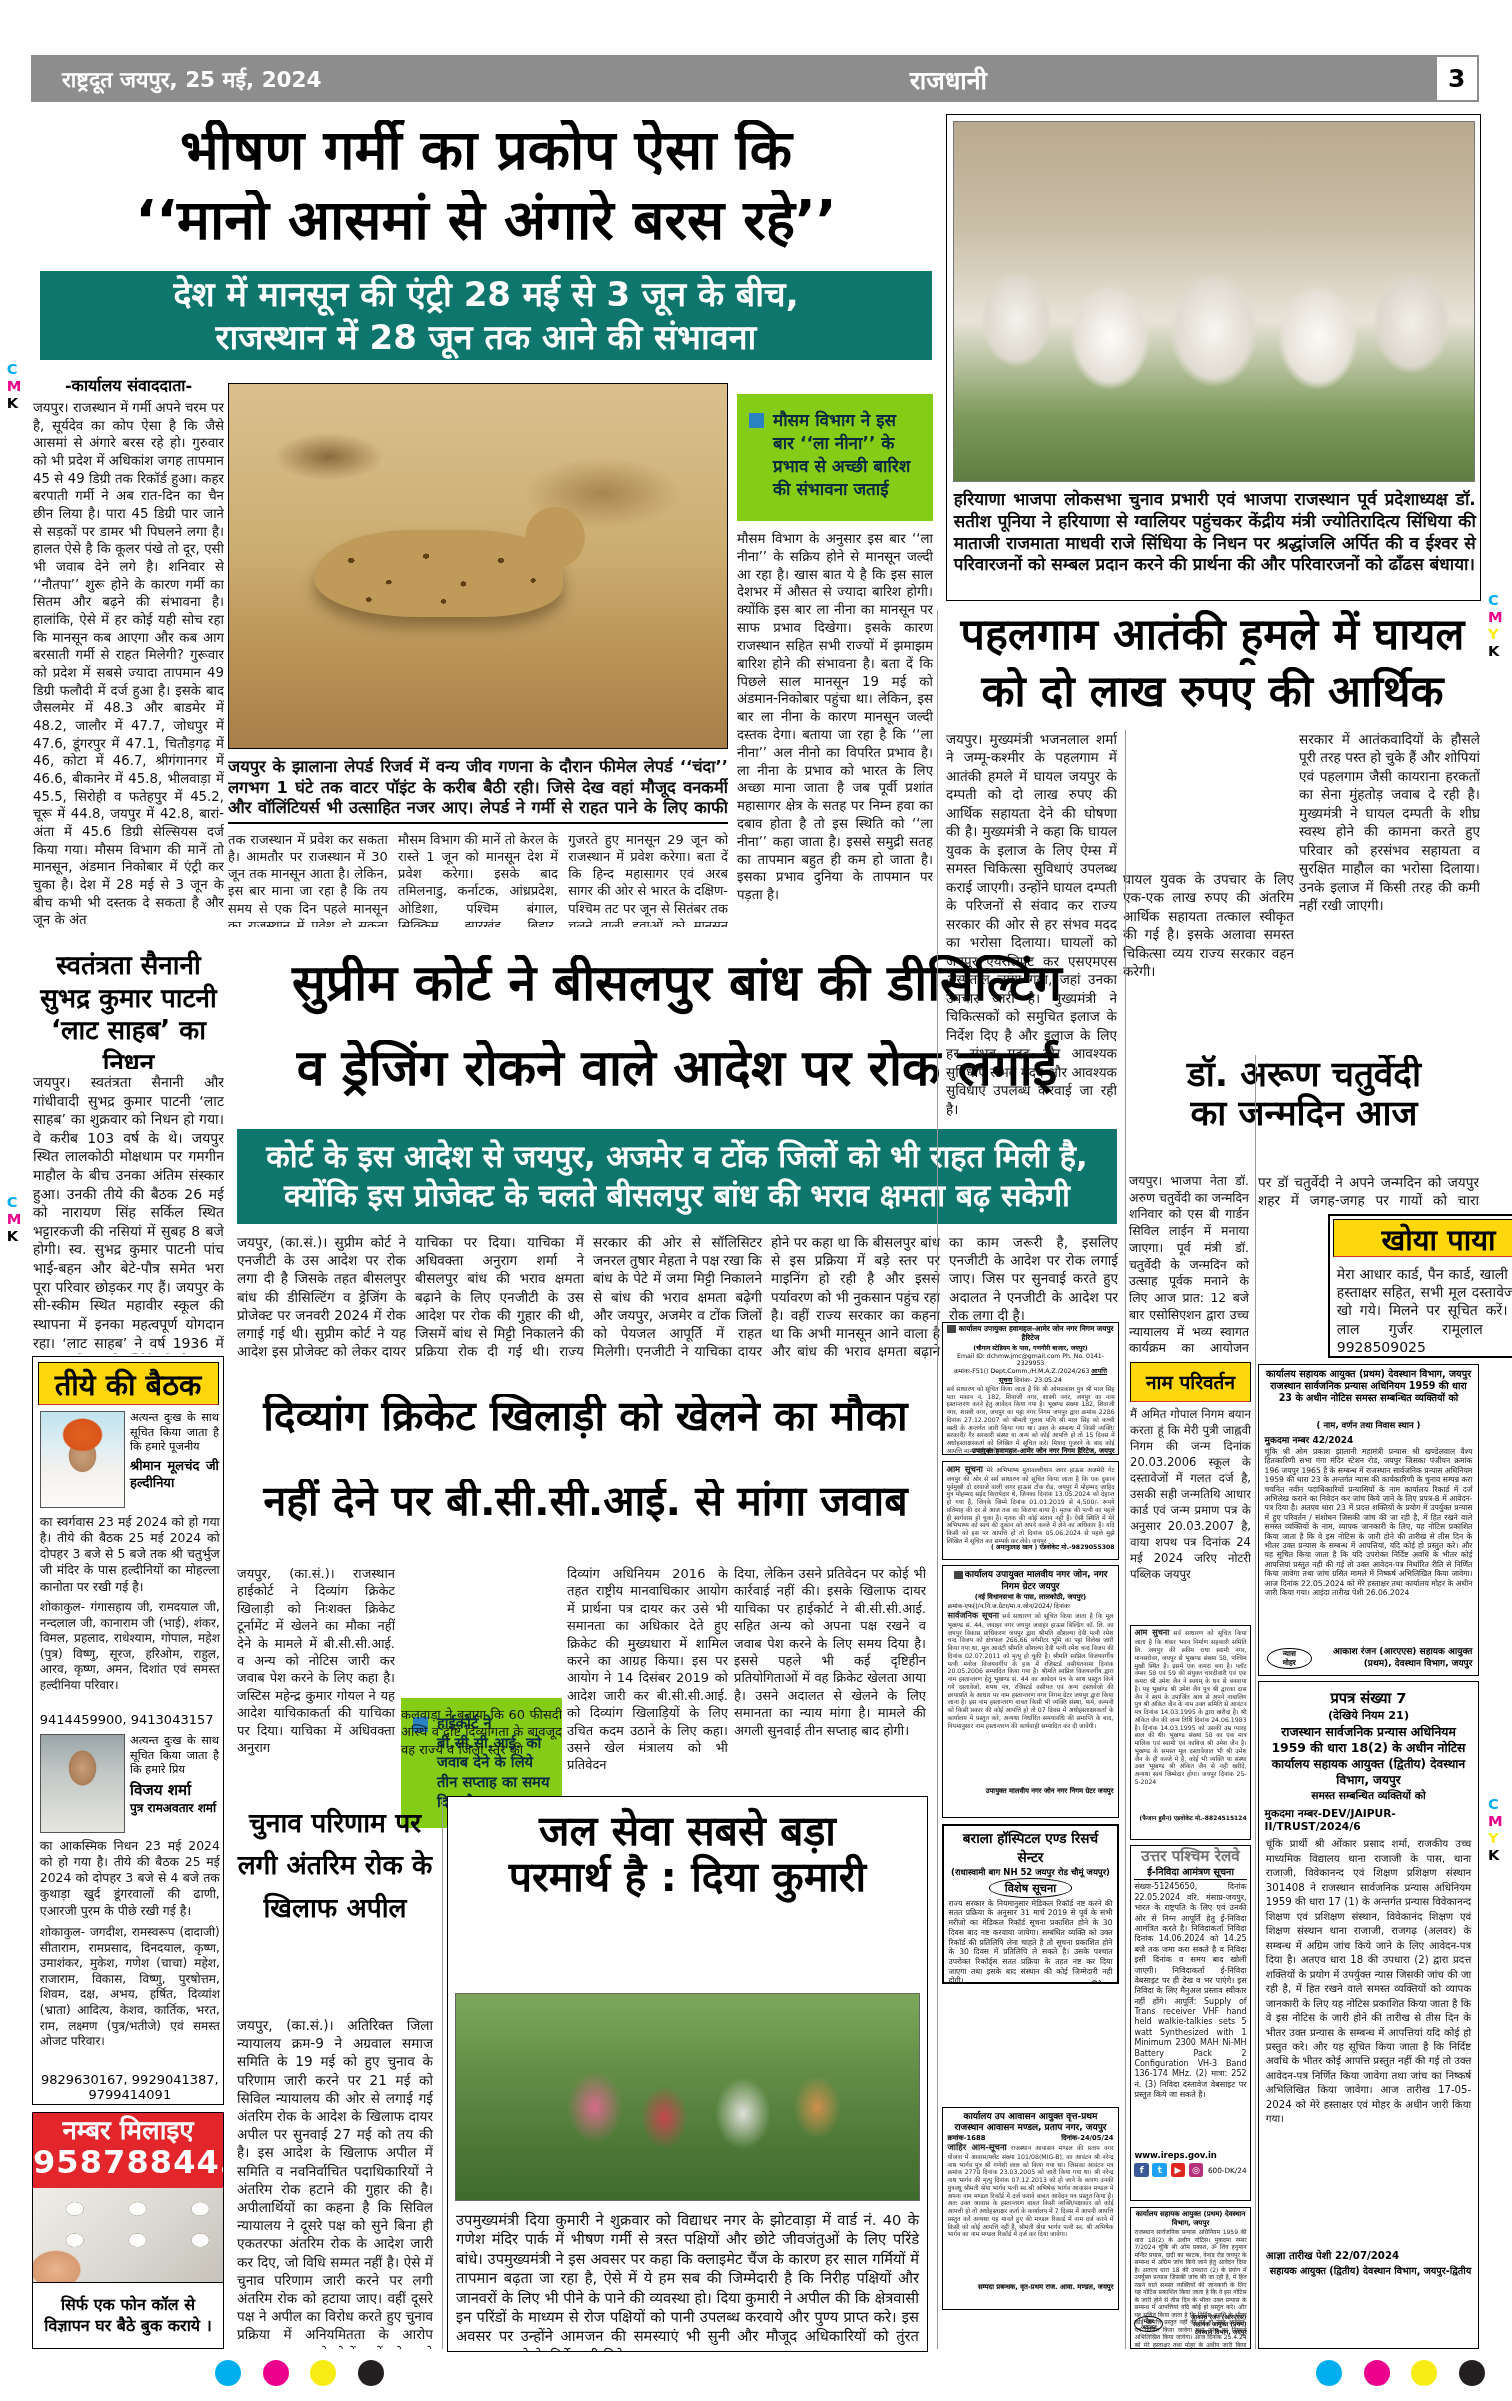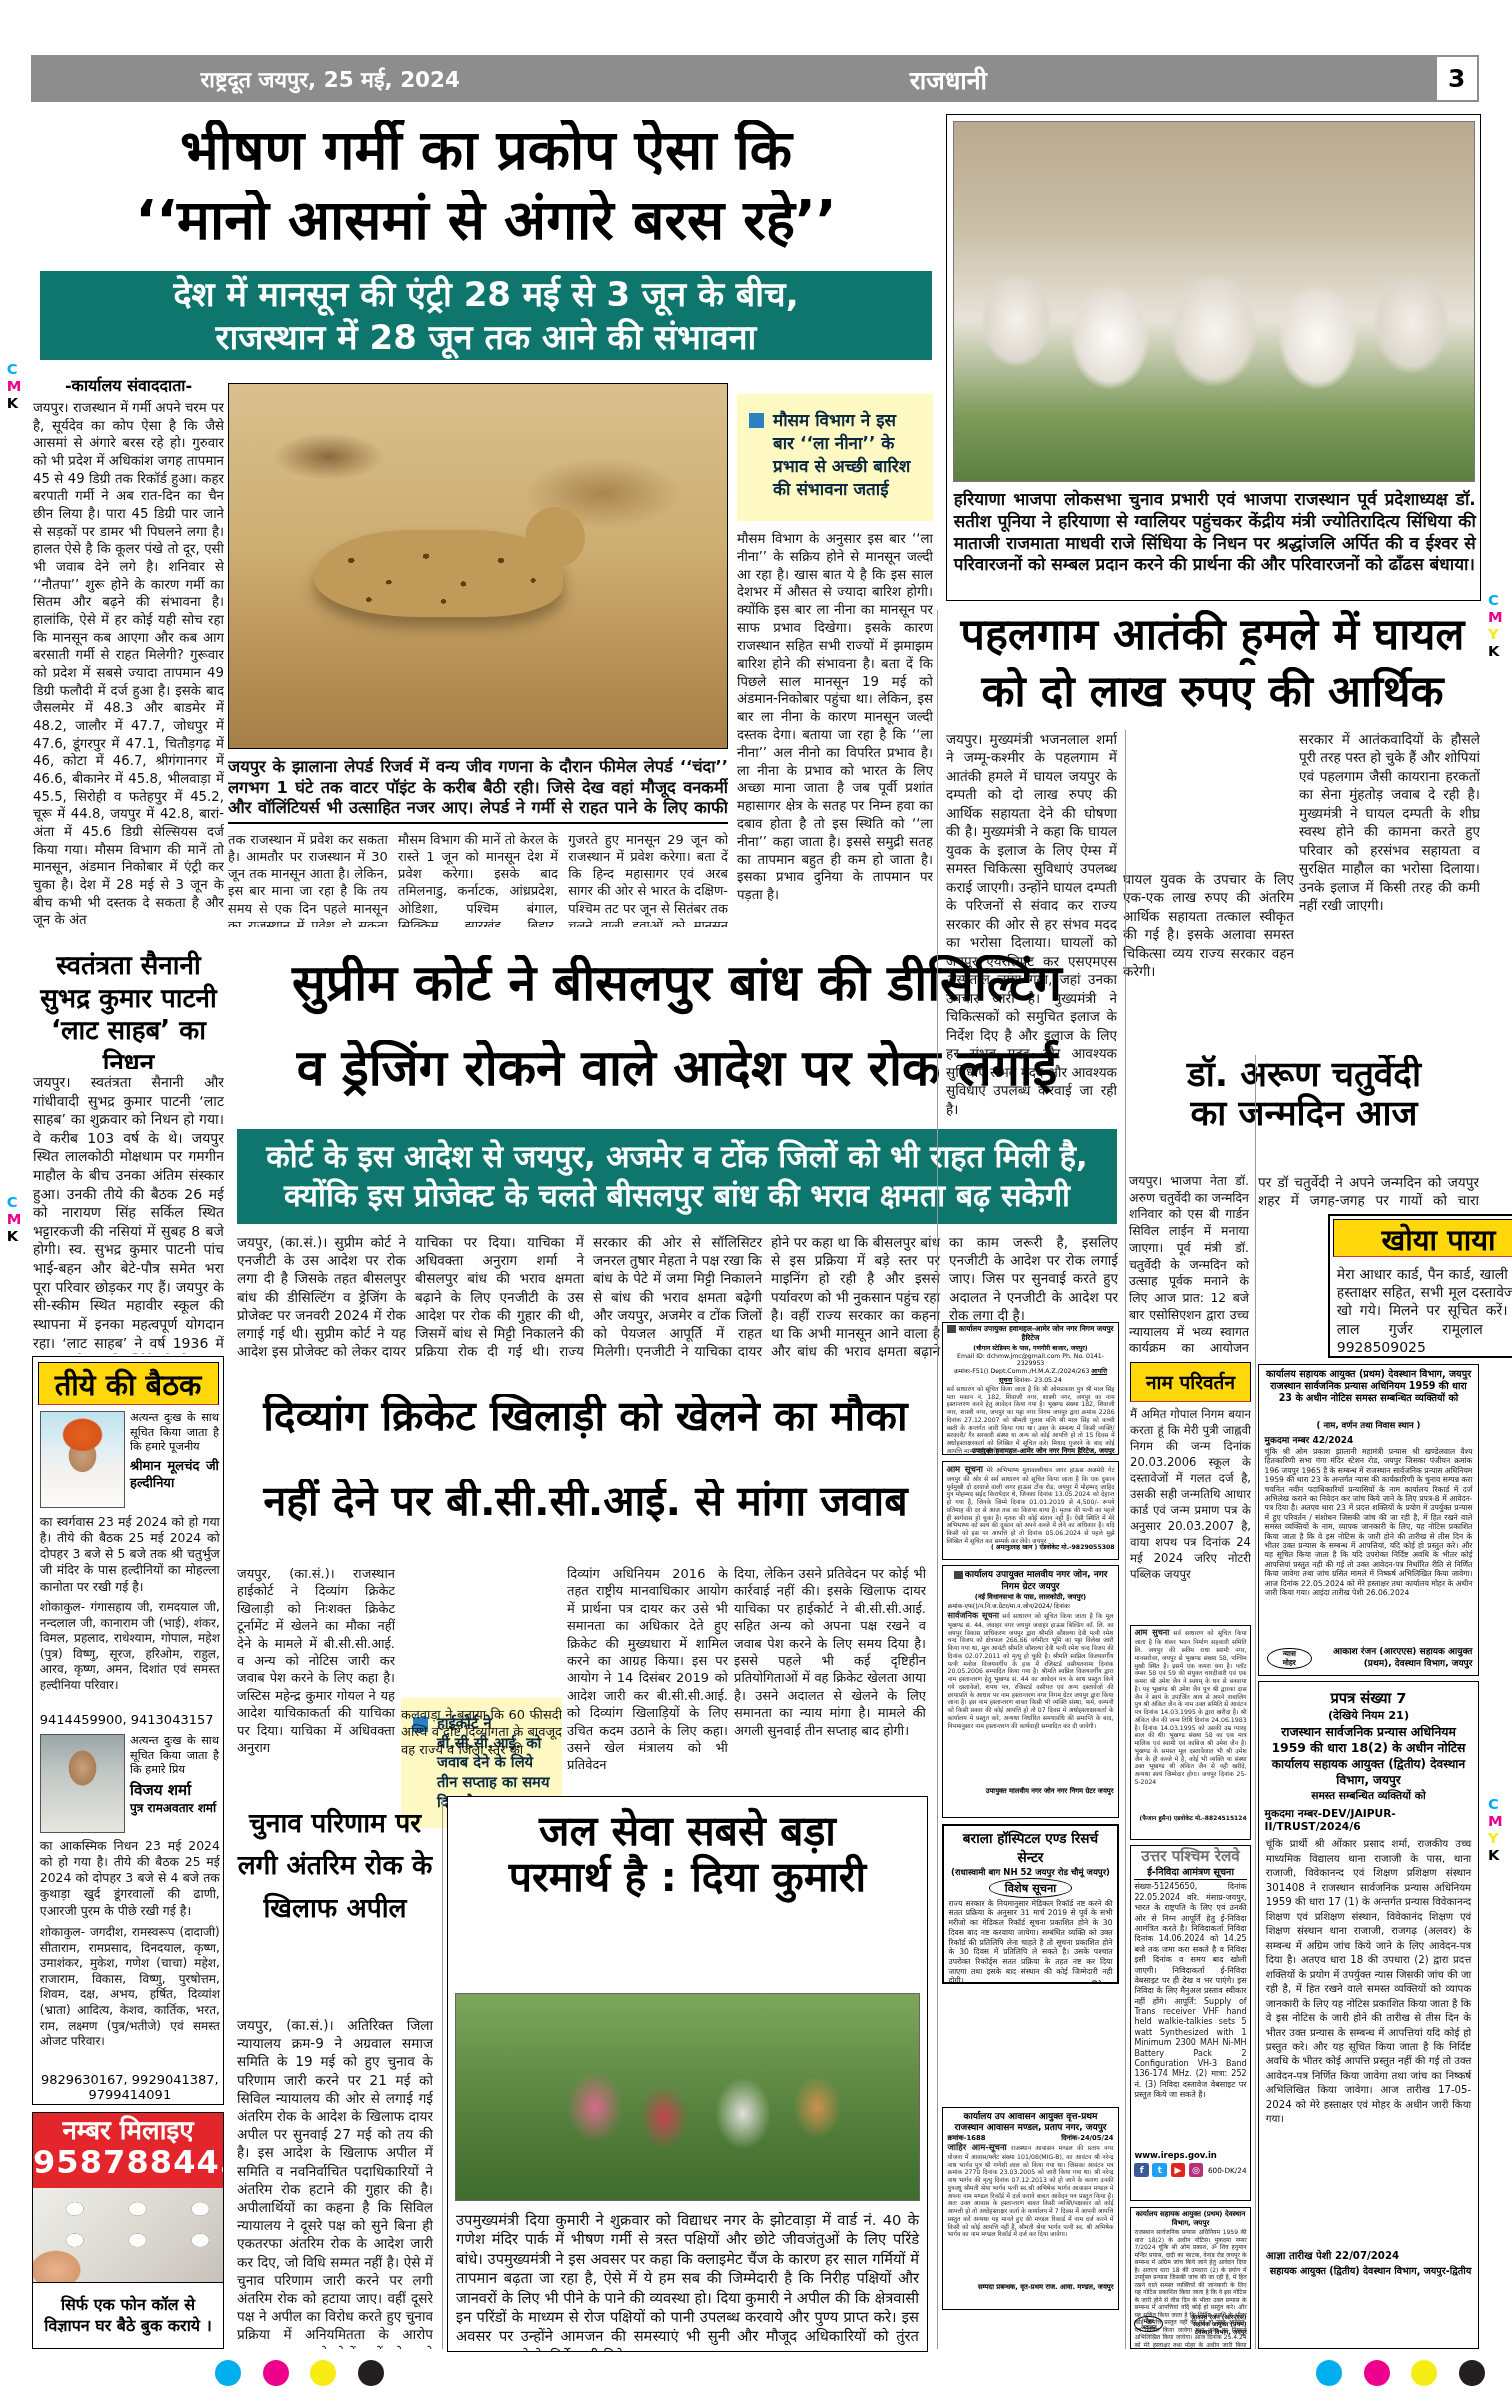--- a/index.html
+++ b/index.html
@@ -3,21 +3,21 @@
 <meta charset="utf-8">
 <style>
   html,body{margin:0;padding:0;background:#e9e9e6;}
   *{box-sizing:border-box;}
   body{font-family:"DejaVu Sans",sans-serif;}
   .sheet{position:relative;width:1512px;height:2401px;background:#fff;margin:0 auto;overflow:hidden;}
   .b{position:absolute;overflow:hidden;}
   .jt{text-align:justify;color:#111;}
   .hl{font-weight:bold;color:#000;text-align:center;line-height:1.12;}
   .bluebar{background:#0f766e;color:#fff;font-weight:bold;text-align:center;display:flex;flex-direction:column;justify-content:center;line-height:1.25;}
-  .inset{background:#fef9c3;color:#0b2940;font-weight:bold;line-height:1.35;padding:14.7px 11.3px 5.6px 36px;position:relative;}
+  .inset{background:#84cc16;color:#0b2940;font-weight:bold;line-height:1.35;padding:14.7px 11.3px 5.6px 36px;position:relative;}
   .inset .sq{position:absolute;left:12.4px;top:19px;width:14.7px;height:14.7px;background:#2a82c3;}
   .photo{border:1.7px solid #000;}
   .boxed{border:1.7px solid #000;background:#fff;}
   .ybox{background:#ffd70a;border:1.7px solid #000;border-bottom:4.5px solid #d4342a;font-weight:bold;text-align:center;color:#000;display:flex;align-items:center;justify-content:center;}
   .micro{font-size:6.2px;line-height:1.25;text-align:justify;color:#222;}
   .sign{text-align:right;font-weight:bold;}
   .vline{background:#9a9a9a;width:1.1px;}
   .hline{background:#000;height:1.7px;}
   .dot{width:26px;height:26px;border-radius:50%;display:inline-block;}
   .cmyk span{display:block;font-weight:bold;font-size:14.7px;line-height:1.15;}
@@ -56,21 +56,21 @@
     linear-gradient(135deg,#efede8 0%,#d9d6cf 60%,#c6c2ba 100%);}
   .oval{border:1.7px solid #000;border-radius:50%;display:inline-block;padding:1.1px 14.7px;font-weight:bold;}
   .soc{display:inline-block;width:14.7px;height:14.7px;color:#fff;font-size:9px;font-weight:bold;text-align:center;line-height:14.7px;margin-right:3.4px;border-radius:2.3px;}
 </style>
 </head>
 <body>
 
 <div class="sheet">
 
   <div class="b" style="left:31px;top:55px;width:1448px;height:47px;background:#8d8d8d;color:#fff;display:flex;align-items:center;">
-    <div style="font-size:21.5px;font-weight:bold;padding-left:31px;width:429px;text-align:right;">राष्ट्रदूत जयपुर, 25 मई, 2024</div>
+    <div style="font-size:21.5px;font-weight:bold;padding-left:31px;width:429px;">राष्ट्रदूत जयपुर, 25 मई, 2024</div>
     <div style="font-size:25px;font-weight:bold;flex:1;text-align:center;">राजधानी</div>
     <div style="background:#fff;color:#000;font-size:25px;font-weight:bold;width:40px;height:43px;margin:2.3px 2.3px 2.3px 0;display:flex;align-items:center;justify-content:center;">3</div>
   </div>
 
   <div class="b hl" style="left:40px;top:120px;width:892px;height:69px;font-size:55px;">भीषण गर्मी का प्रकोप ऐसा कि</div>
   <div class="b hl" style="left:40px;top:190px;width:892px;height:72px;font-size:55px;">‘‘मानो आसमां से अंगारे बरस रहे’’</div>
   <div class="b bluebar" style="left:40px;top:271px;width:892px;height:89px;font-size:34px;">
     <div>देश में मानसून की एंट्री 28 मई से 3 जून के बीच,</div>
     <div>राजस्थान में 28 जून तक आने की संभावना</div>
   </div>

